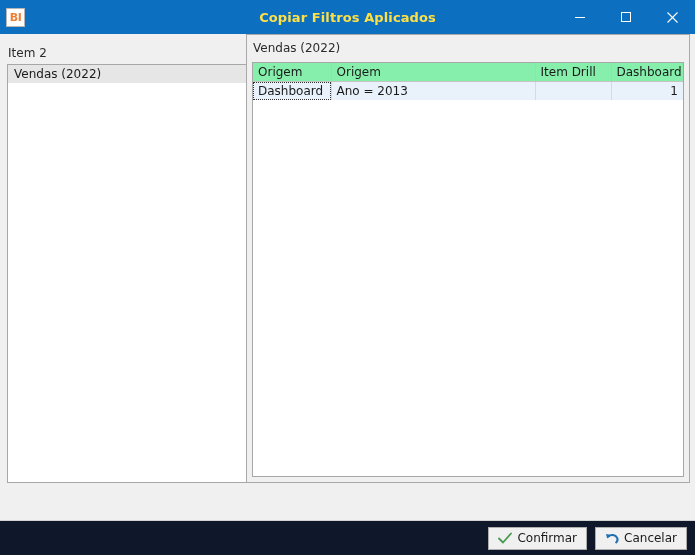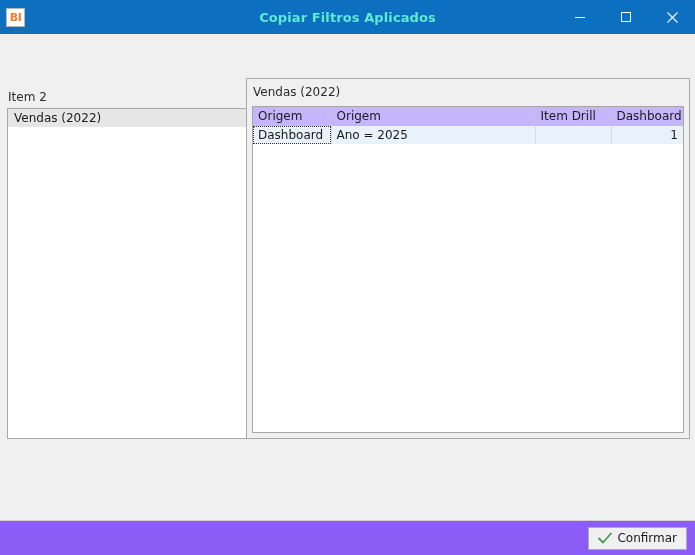--- a/index.html
+++ b/index.html
@@ -18,21 +18,20 @@
 
   
   .window {
     position: relative;
     width: 695px;
     height: 555px;
     background: #f0f0f0;
     box-sizing: border-box;
     display: flex;
     flex-direction: column;
-    gap: 44px;
   }
 
   
   .titlebar {
     position: relative;
     height: 34px;
     background: #0c6fc0;
     flex: 0 0 34px;
     display: flex;
     align-items: center;
@@ -54,21 +53,21 @@
     line-height: 1;
     font-family: "DejaVu Sans", "Liberation Sans", sans-serif;
   }
   .title-text {
     position: absolute;
     left: 0;
     right: 0;
     text-align: center;
     font-size: 13px;
     font-weight: bold;
-    color: #5eead4;
+    color: #fde047;
     pointer-events: none;
     letter-spacing: 0.1px;
   }
   .win-controls {
     position: absolute;
     right: 0;
     top: 0;
     height: 34px;
     display: flex;
     align-items: center;
@@ -158,21 +157,21 @@
     box-sizing: border-box;
     overflow: hidden;
   }
   table.grid {
     width: 100%;
     border-collapse: collapse;
     table-layout: fixed;
     font-size: 12px;
   }
   table.grid th {
-    background: #c4b5fd;
+    background: #86efac;
     border-right: 1px solid #c3c3c3;
     border-bottom: 1px solid #c3c3c3;
     font-weight: normal;
     text-align: left;
     padding: 2px 5px;
     height: 17px;
     color: #1a1a1a;
     box-sizing: border-box;
     white-space: nowrap;
     overflow: hidden;
@@ -193,21 +192,21 @@
     outline: 1px dotted #333333;
     outline-offset: -1px;
     margin-left: 32px;
   }
   td.num { text-align: right; }
 
   
   .footer {
     flex: 0 0 34px;
     position: relative;
-    background: #8b5cf6;
+    background: #0f172a;
     border-top: 1px solid #d3d3d3;
     display: flex;
     align-items: center;
     justify-content: flex-end;
     padding-right: 8px;
     gap: 8px;
   }
   .btn {
     height: 23px;
     min-width: 78px;
@@ -283,34 +282,43 @@
             <tr>
               <th>Origem</th>
               <th>Origem</th>
               <th>Item Drill</th>
               <th>Dashboard</th>
             </tr>
           </thead>
           <tbody>
             <tr>
               <td class="focus-cell">Dashboard</td>
-              <td>Ano = 2025</td>
+              <td>Ano = 2013</td>
               <td></td>
               <td class="num">1</td>
             </tr>
           </tbody>
         </table>
       </div>
     </div>
   </div>
 
   <div class="footer">
     <div class="btn">
       <span>
         <svg width="14" height="12" viewBox="0 0 14 12">
           <polyline points="1,6.5 5,10.5 13,1.5" fill="none" stroke="#4a9a52" stroke-width="1.8" stroke-linecap="round" stroke-linejoin="round"></polyline>
         </svg>
       </span>
       <span>Confirmar</span>
     </div>
+    <div class="btn">
+      <span>
+        <svg width="14" height="13" viewBox="0 0 14 13">
+          <path d="M3.2 4.6 C6.0 2.0 10.5 2.6 12.0 5.6 C12.9 7.4 12.4 9.3 11.2 10.4" fill="none" stroke="#1f6fb5" stroke-width="2.1" stroke-linecap="round"></path>
+          <polygon points="1.0,2.0 6.4,3.1 2.1,6.6" fill="#1f6fb5"></polygon>
+        </svg>
+      </span>
+      <span>Cancelar</span>
+    </div>
   </div>
 
 </div>
 
 </body></html>

